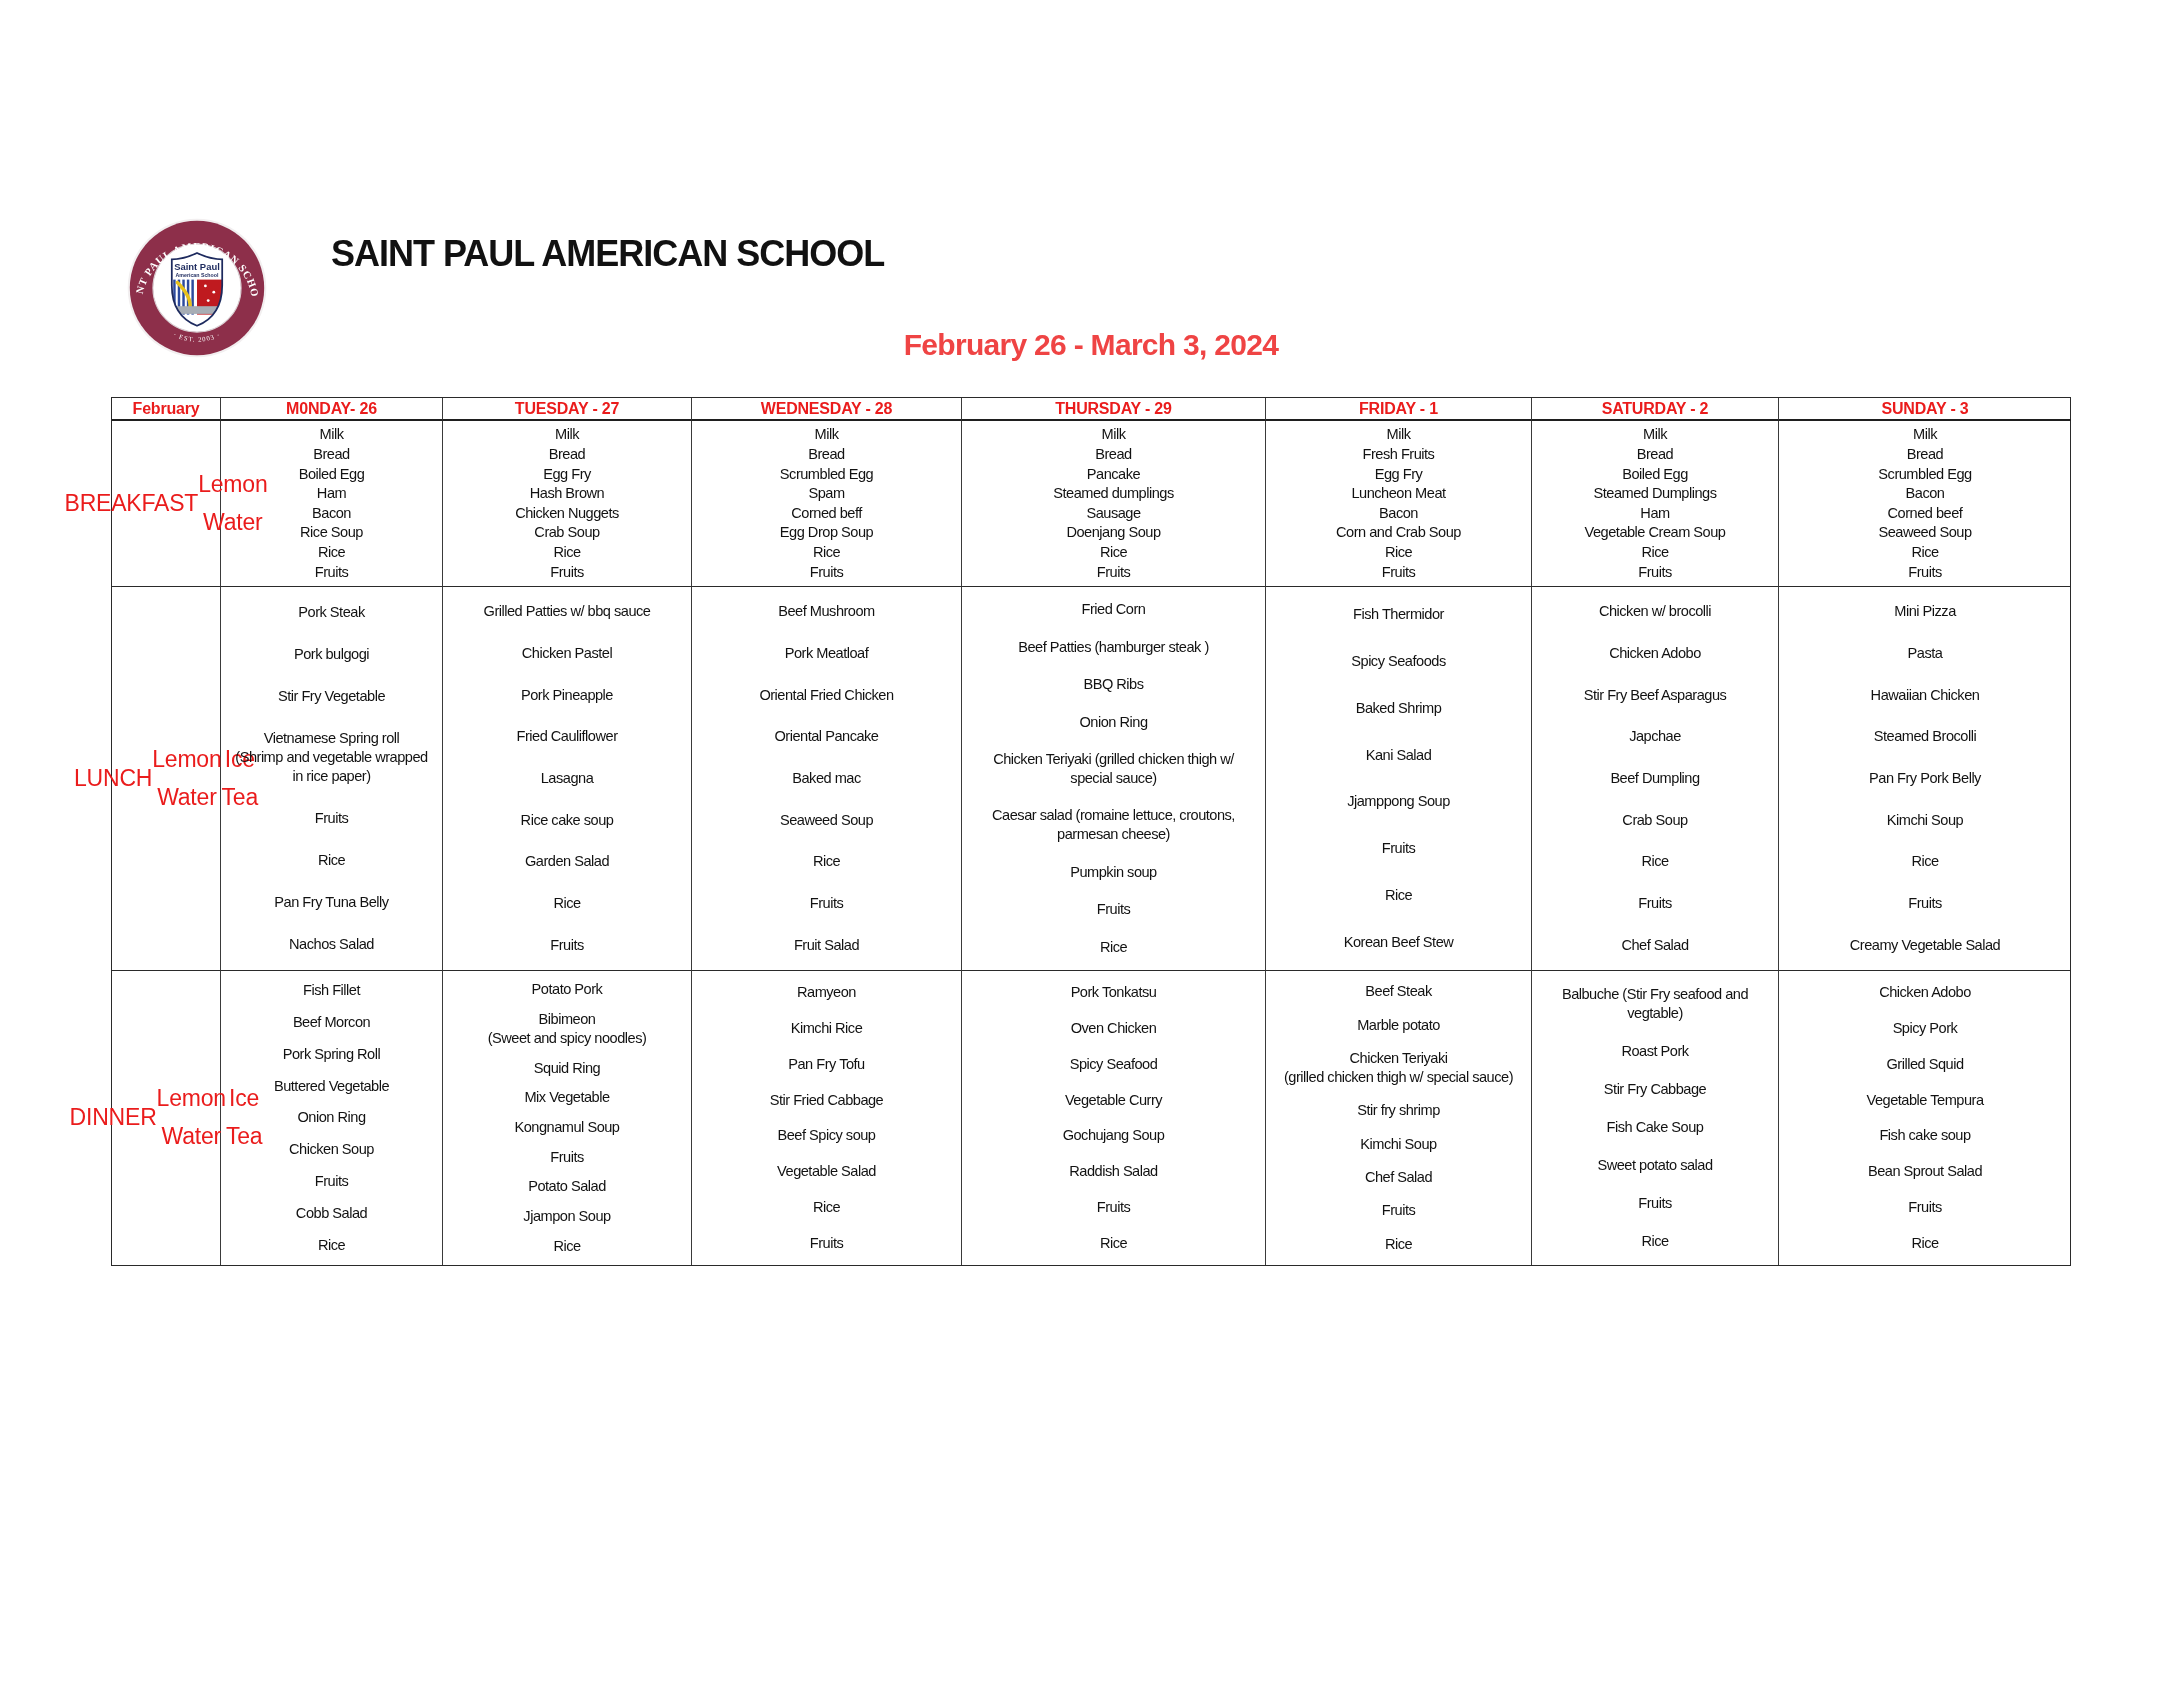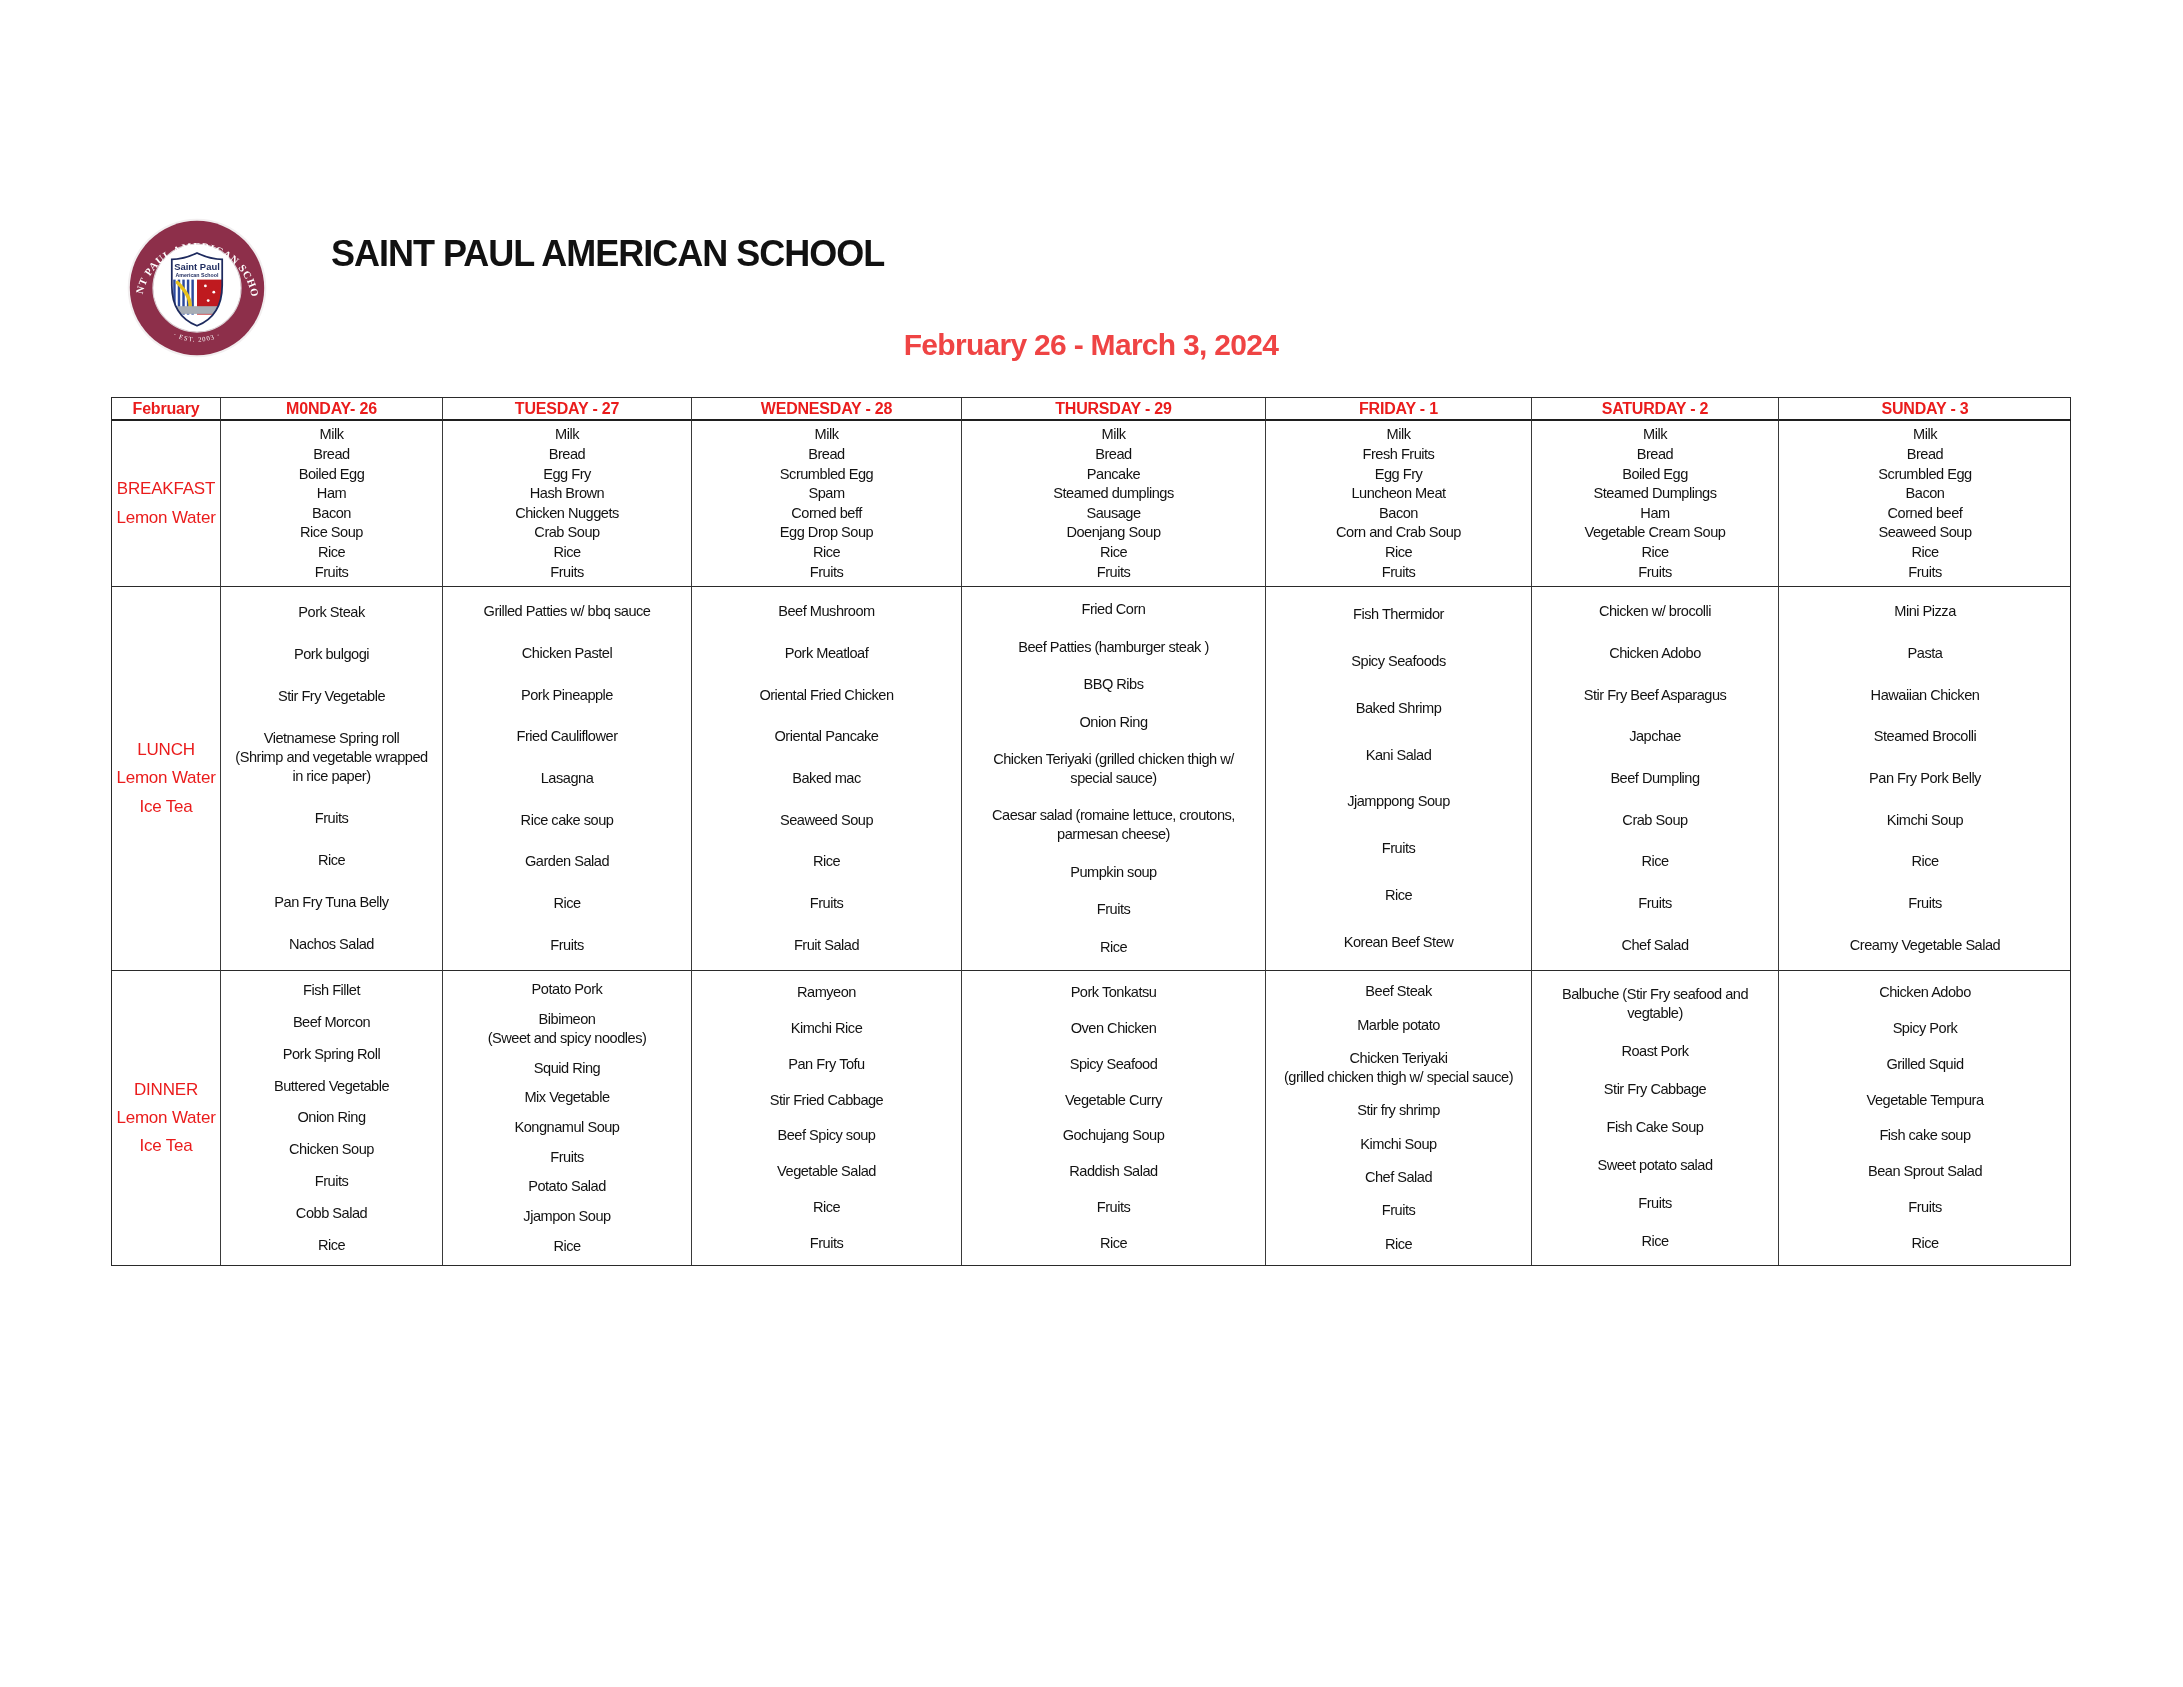--- a/index.html
+++ b/index.html
@@ -50,22 +50,22 @@
   .cell.hdr-row{border-bottom:2px solid #1f1f1f;}
   .cell.sec-sep{border-bottom:1.3px solid #2a2a2a;align-items:center;}
   .cell.bottom-row{border-bottom:none;}
   .month-cell,.day-header{
     align-items:center;justify-content:center;
     color:var(--red);font-weight:bold;
     font-size:16px;letter-spacing:-0.2px;
   }
   .day-header{font-size:16px;}
   .section-label{
-    flex-direction:column;align-items:center;justify-content:center;
-    color:var(--red);font-size:17px;line-height:1.65;
+    flex-direction:row;align-items:center;justify-content:center;
+    color:var(--red);font-size:23px;line-height:1.65;
     text-align:center;letter-spacing:-0.2px;
   }
   .day-cell{
     flex-direction:column;align-items:center;justify-content:space-around;
     text-align:center;color:#121212;
     font-size:14.6px;letter-spacing:-0.5px;
     padding:4px 1.3px;
   }
   .menu-item{white-space:pre-line;line-height:1.3;}
 </style>

